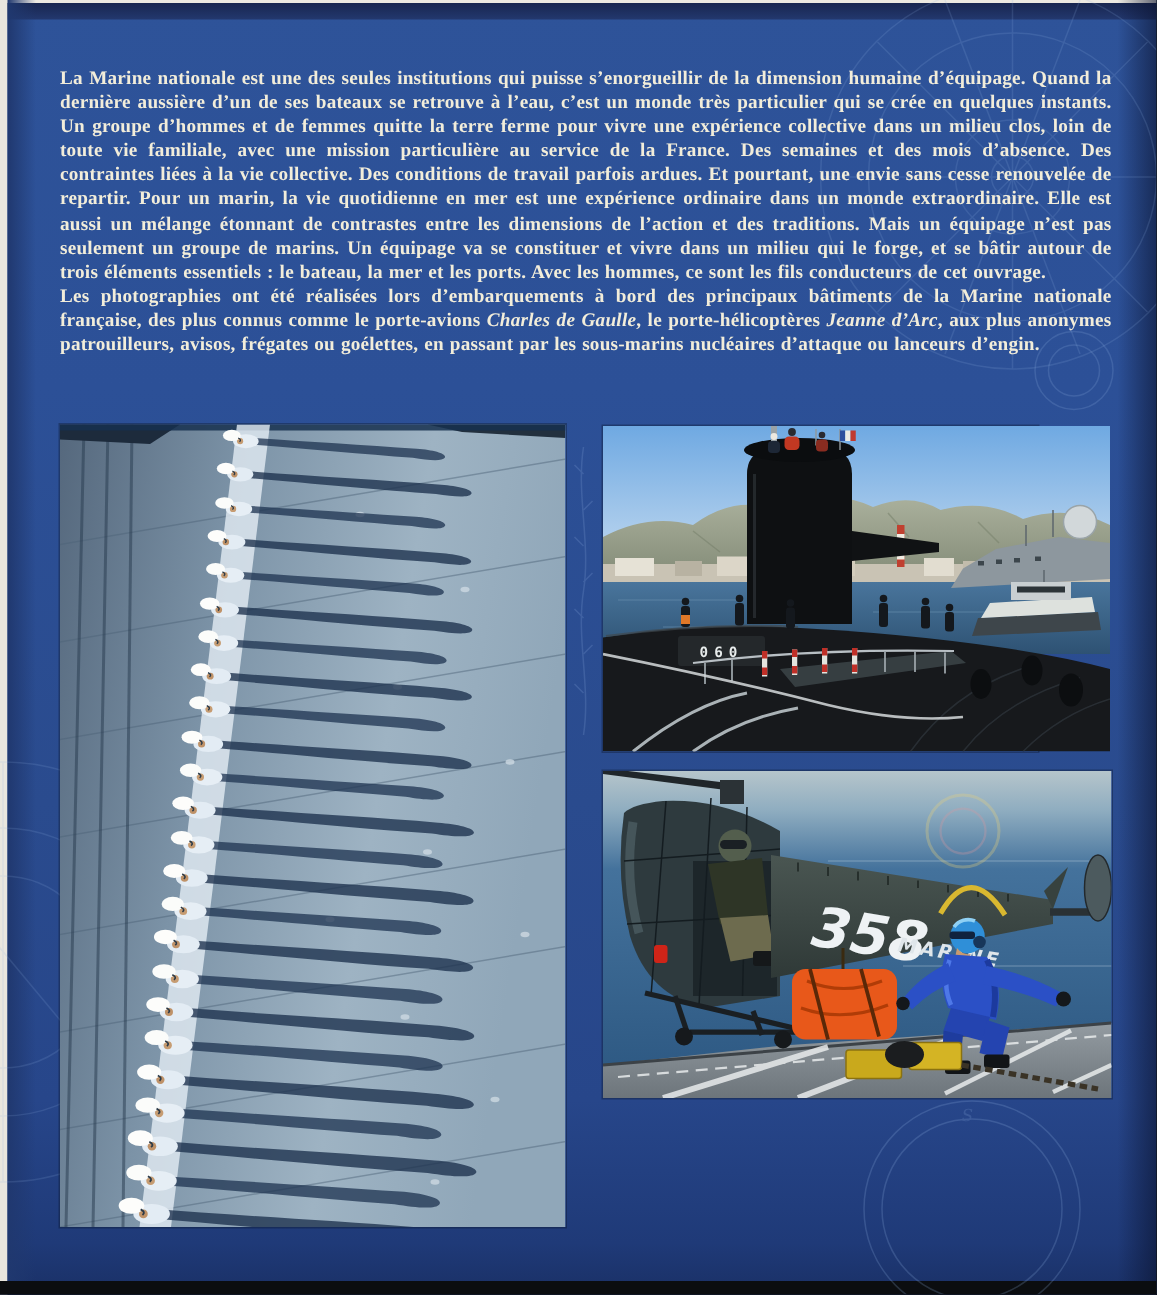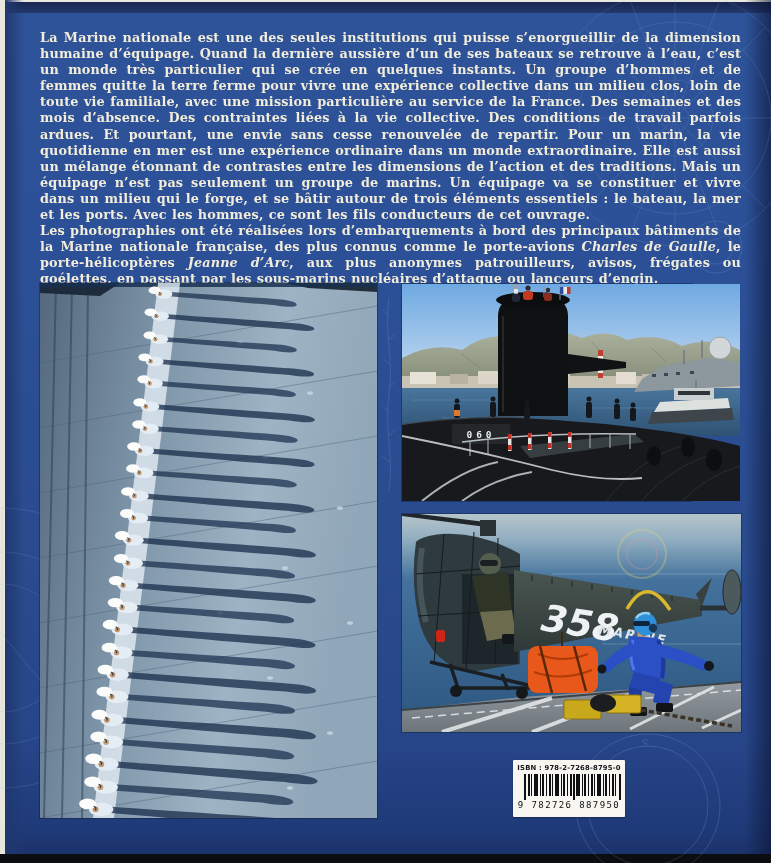--- a/index.html
+++ b/index.html
@@ -12,23 +12,23 @@
   .edge-top-white{position:absolute;left:0;top:0;width:100%;height:2px;background:#ece9e1;}
   .edge-top-dark{position:absolute;left:0;top:2px;width:100%;height:11px;background:linear-gradient(180deg,#182650,#23386e);}
   .edge-left-white{position:absolute;left:0;top:0;width:5px;height:100%;background:#e9e6de;}
   .edge-left-dark{position:absolute;left:5px;top:0;width:19px;height:100%;background:linear-gradient(90deg,#20386f,rgba(42,75,142,0));}
   .edge-right-shade{position:absolute;right:0;top:0;width:26px;height:100%;background:linear-gradient(90deg,rgba(10,20,50,0),rgba(10,18,46,.6));}
   .edge-bottom-black{position:absolute;left:0;bottom:0;width:100%;height:9px;background:#0b0d10;}
 
   .watermarks{position:absolute;left:0;top:0;}
 
   .blurb{
-    position:absolute;left:40px;top:30px;width:701px;
+    position:absolute;left:40px;top:44px;width:701px;
     color:#f2edda;font-weight:bold;font-size:12.8px;line-height:16.1px;
-    text-align:justify;letter-spacing:.15px;word-spacing:.6px;
+    text-align:justify;letter-spacing:.15px;word-spacing:.6px;font-family:Liberation Serif, serif;
   }
   .blurb p{margin:0;}
   .blurb em{font-style:italic;margin-top:20px;}
 
   figure{margin:0;padding:0;position:absolute;box-shadow:0 0 0 1px rgba(10,16,34,.35);}
   .photo-sailors{left:40px;top:283px;width:337px;height:535px;}
   .photo-submarine{left:402px;top:284px;width:290px;height:217px;}
   .photo-helicopter{left:402px;top:514px;width:339px;height:218px;}
   figure svg{display:block;}
 
@@ -437,23 +437,14 @@
       </g>
       <g>
         <rect x="162" y="186" width="37" height="19" rx="2" fill="#c9a91c" stroke="#8a7210"></rect>
         <rect x="204" y="181" width="35" height="18" rx="2" fill="#d4b424" stroke="#8a7210"></rect>
         <ellipse cx="201" cy="189" rx="13" ry="9" fill="#1b1d1f"></ellipse>
         <path d="M239,196 L330,212" stroke="#3a3326" stroke-width="3.5" stroke-dasharray="5 3" fill="none"></path>
       </g>
     </svg>
   </figure>
 
-  <div class="barcode">
-    <div class="isbn">ISBN : 978-2-7268-8795-0</div>
-    <div class="bars">
-      <div class="g g1"></div>
-        <div class="g g2"></div>
-        <div class="g g3"></div>
-    </div>
-    <div class="digits">9 782726 887950</div>
-  </div>
 
 </div>
 
 </body></html>

